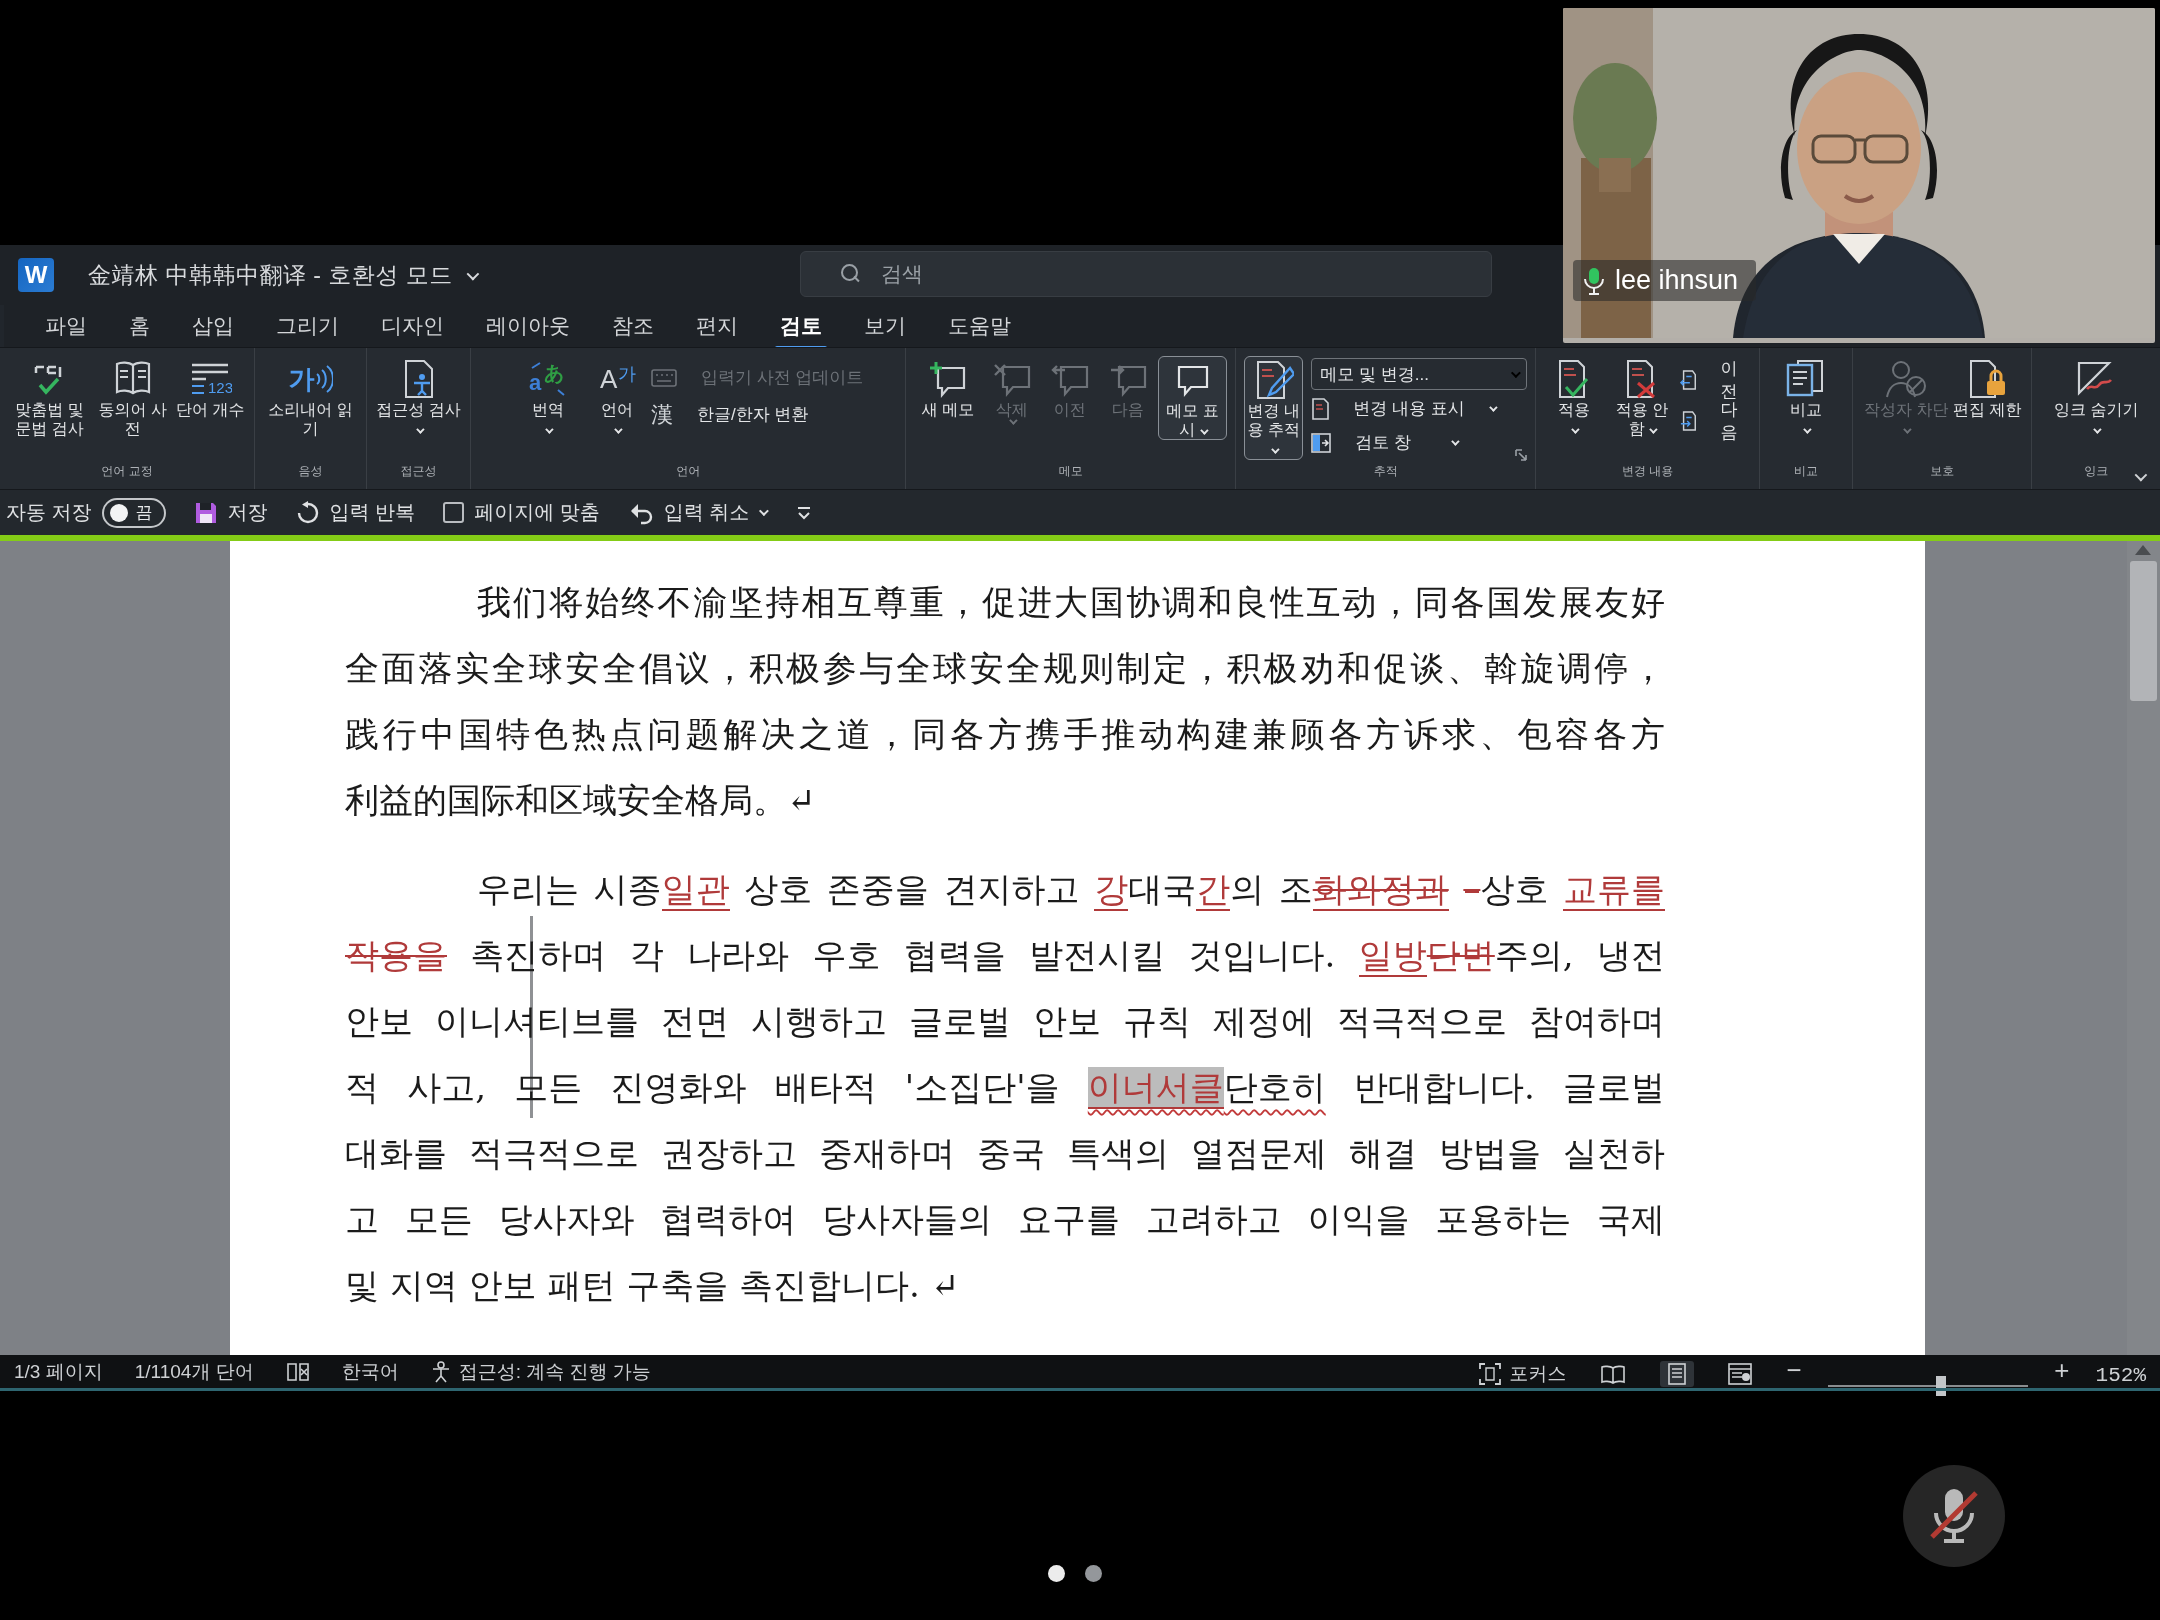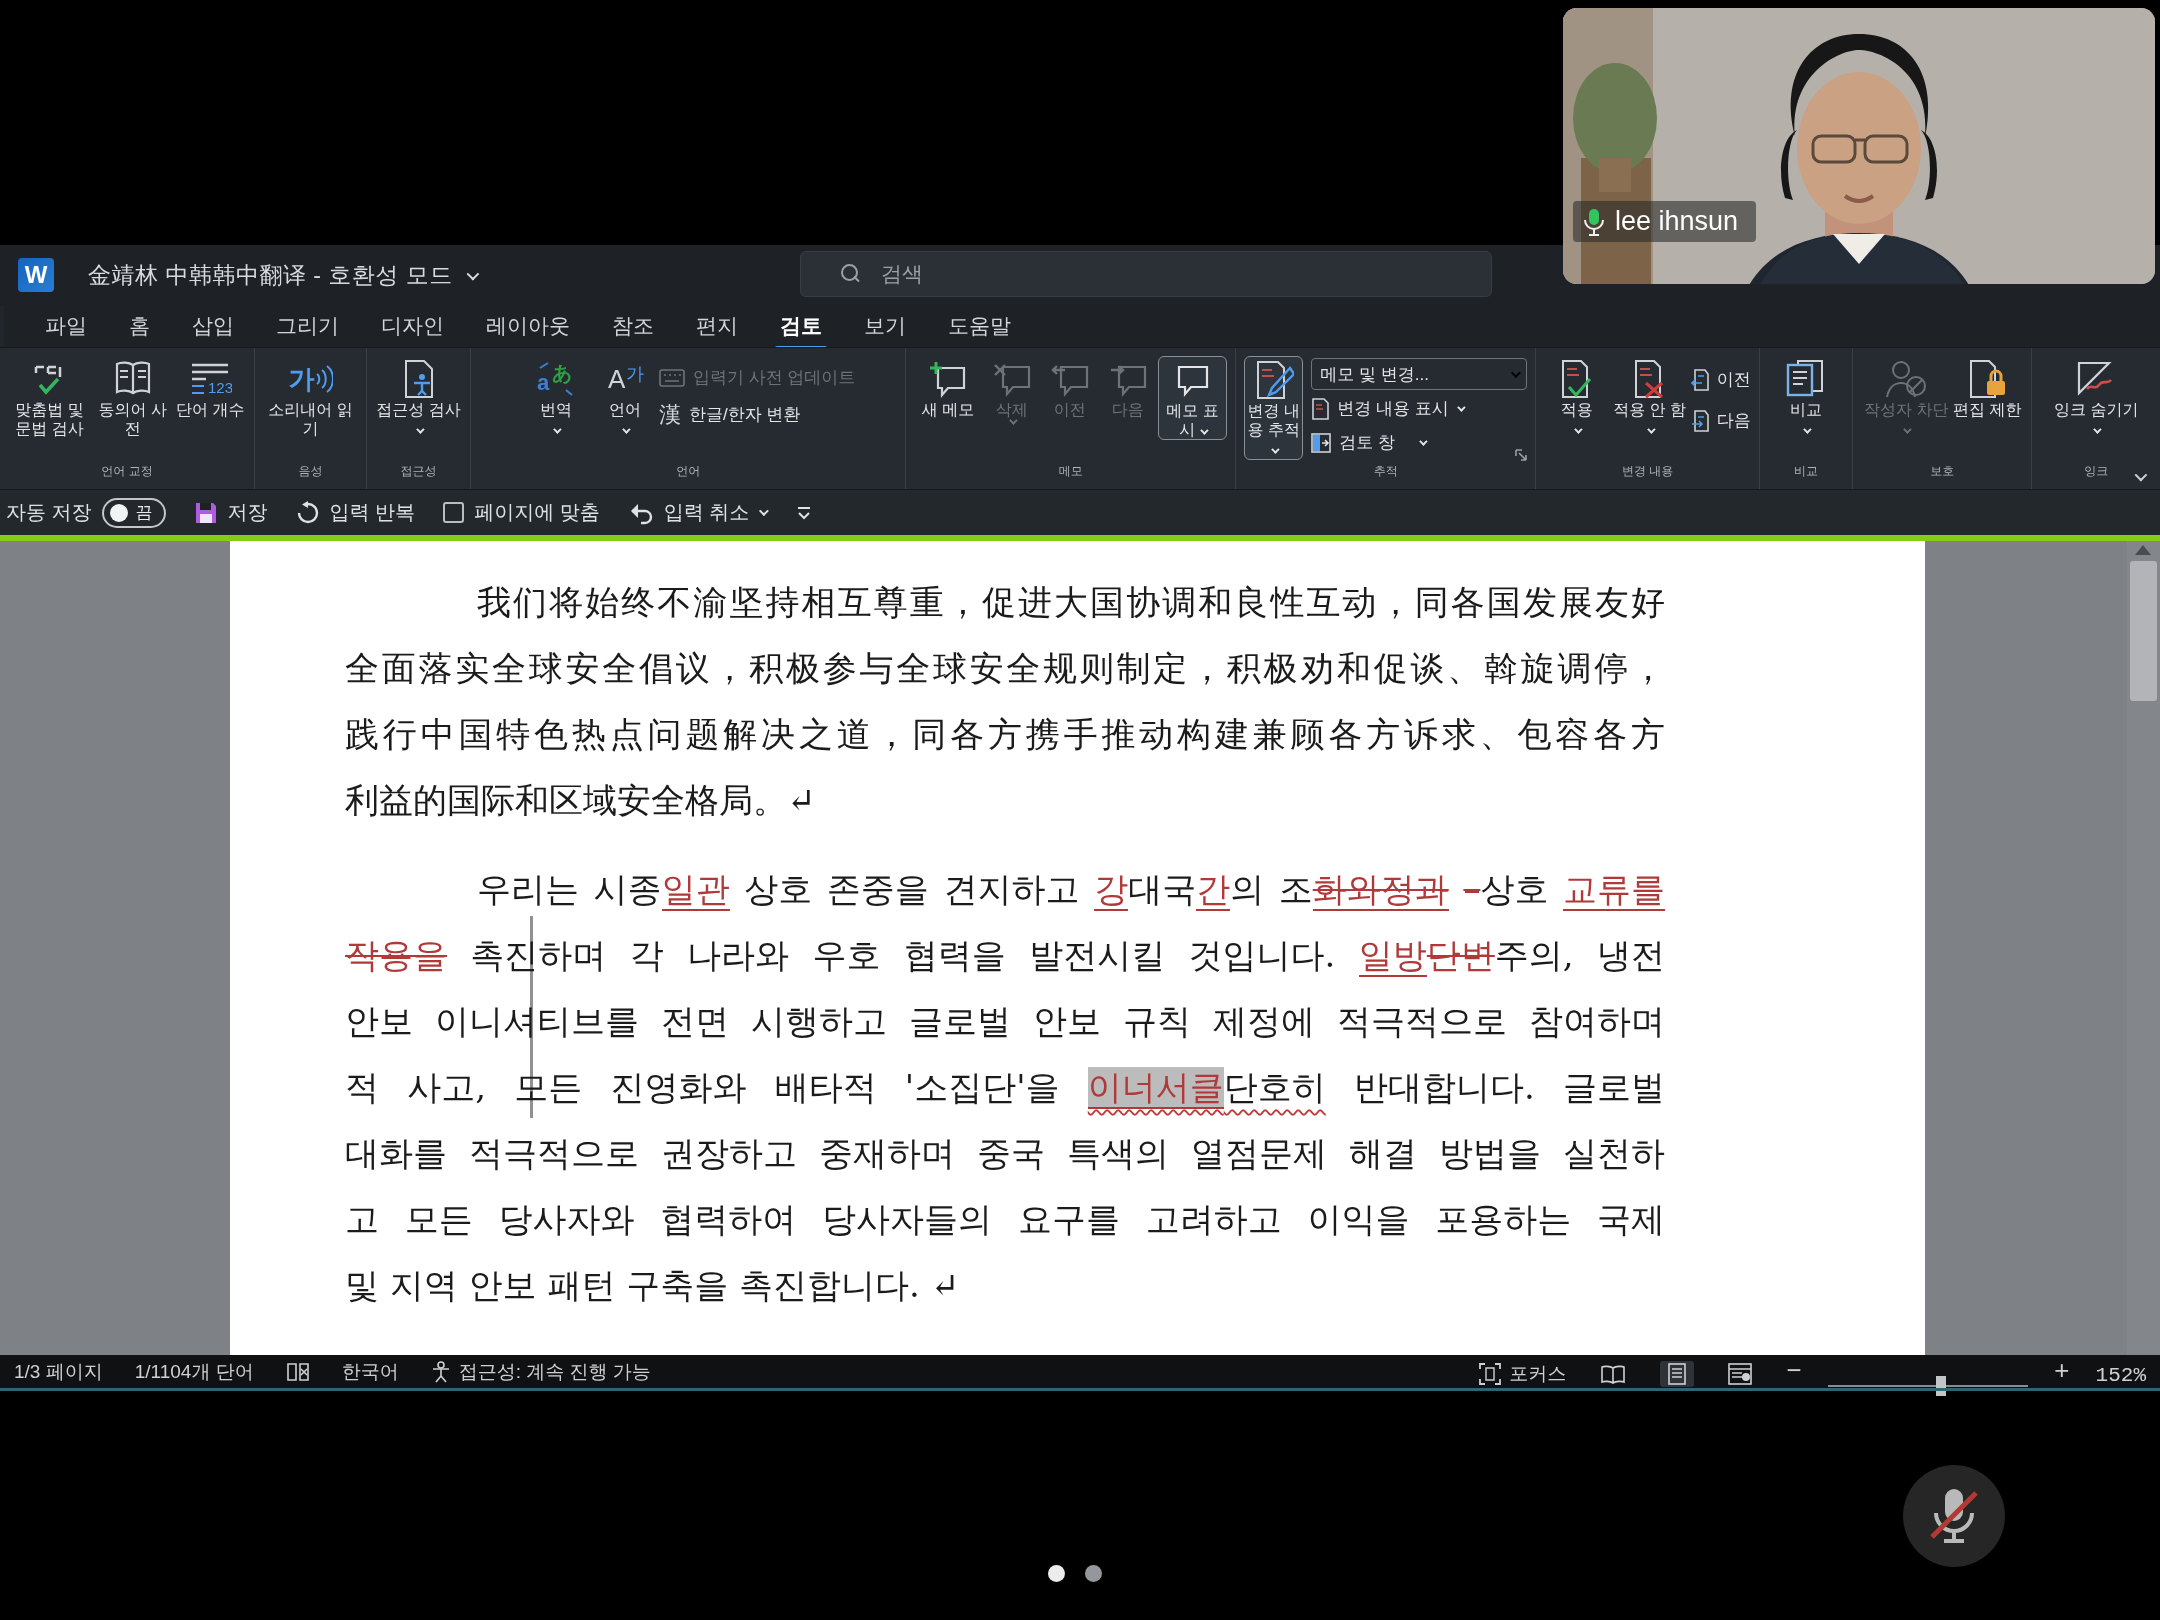--- a/index.html
+++ b/index.html
@@ -37,21 +37,21 @@
   .ribbon { position:absolute; left:0; top:102px; width:100%; height:143px; background:#262b31;
             border-top:1px solid #15181c; border-bottom:1px solid #15181c; display:flex; }
   .rgroup { position:relative; border-right:1px solid #3a3f45; padding:8px 8px 2px; display:flex; flex-direction:column; }
   .gbody { flex:1; display:flex; align-items:flex-start; justify-content:center; gap:2px; }
   .glabel { height:24px; text-align:center; font-size:12px; color:#aeb2b7; }
   .bb { width:86px; display:flex; flex-direction:column; align-items:center; text-align:center;
         color:#e3e5e7; font-size:16px; line-height:19px; padding-top:2px; border-radius:6px; }
   .bb .ic { height:42px; display:flex; align-items:center; justify-content:center; }
   .bb.sel { border:1px solid #8a9097; background:#2e343b; }
   .disabled, .disabled * { color:#6d7278 !important; }
-  .srow { display:flex; align-items:center; gap:8px; color:#e3e5e7; font-size:17px; height:31px; }
+  .srow { display:flex; align-items:center; gap:24px; color:#e3e5e7; font-size:17px; height:31px; }
   .ddbox { border:1px solid #6f747a; border-radius:4px; padding:2px 8px; display:flex; align-items:center; gap:14px; width:216px; height:32px; }
   .launcher { position:absolute; right:6px; bottom:26px; color:#9aa; }
   .collapse { position:absolute; right:16px; bottom:8px; color:#cfd2d5; }
 
   
   .quickbar { position:absolute; left:0; top:245px; width:100%; height:51px; background:#23282d;
               border-bottom:6px solid #84cc16; display:flex; align-items:center; padding-left:6px;
               gap:28px; color:#dfe1e3; font-size:20px; }
   .qitem { display:flex; align-items:center; gap:10px; }
   .toggle { width:64px; height:30px; border:2px solid #c4c7ca; border-radius:16px; display:flex; align-items:center;
@@ -87,21 +87,21 @@
   .sleft { display:flex; align-items:center; gap:32px; }
   .sright { margin-left:auto; display:flex; align-items:flex-end; gap:26px;font-family:Liberation Mono, monospace; }
   .sitem { display:flex; align-items:center; gap:8px; }
   .viewbtn { padding:2px 8px; border-radius:3px; }
   .viewbtn.active { background:#2e3338; }
   .zslider { width:200px; height:2px; background:#8a8d90; position:relative; }
   .zslider .zthumb { position:absolute; left:108px; top:-9px; width:10px; height:20px; background:#c2c5c8; }
   .tealline { position:absolute; left:0; top:1143px; width:100%; height:3px; background:#2e6570; }
 
   
-  .webcam { position:absolute; left:1563px; top:8px; width:592px; height:276px; border-radius:14px;
+  .webcam { position:absolute; left:1563px; top:8px; width:592px; height:335px; border-radius:2px;
             overflow:hidden; background:#b3afa9; z-index:50; }
   .nametag { position:absolute; left:10px; bottom:42px; background:rgba(42,42,42,.58); border-radius:4px;
              padding:5px 18px 5px 10px; display:flex; align-items:center; gap:10px; color:#fff; font-size:27px; }
 
   
   .dots { position:absolute; left:1048px; top:1565px; display:flex; gap:20px; }
   .dot { width:17px; height:17px; border-radius:50%; }
   .dot.d1 { background:#ececec; } .dot.d2 { background:#94979b; }
   .micbtn { position:absolute; left:1903px; top:1465px; width:102px; height:102px; border-radius:50%;
             background:#262626; display:flex; align-items:center; justify-content:center; }

